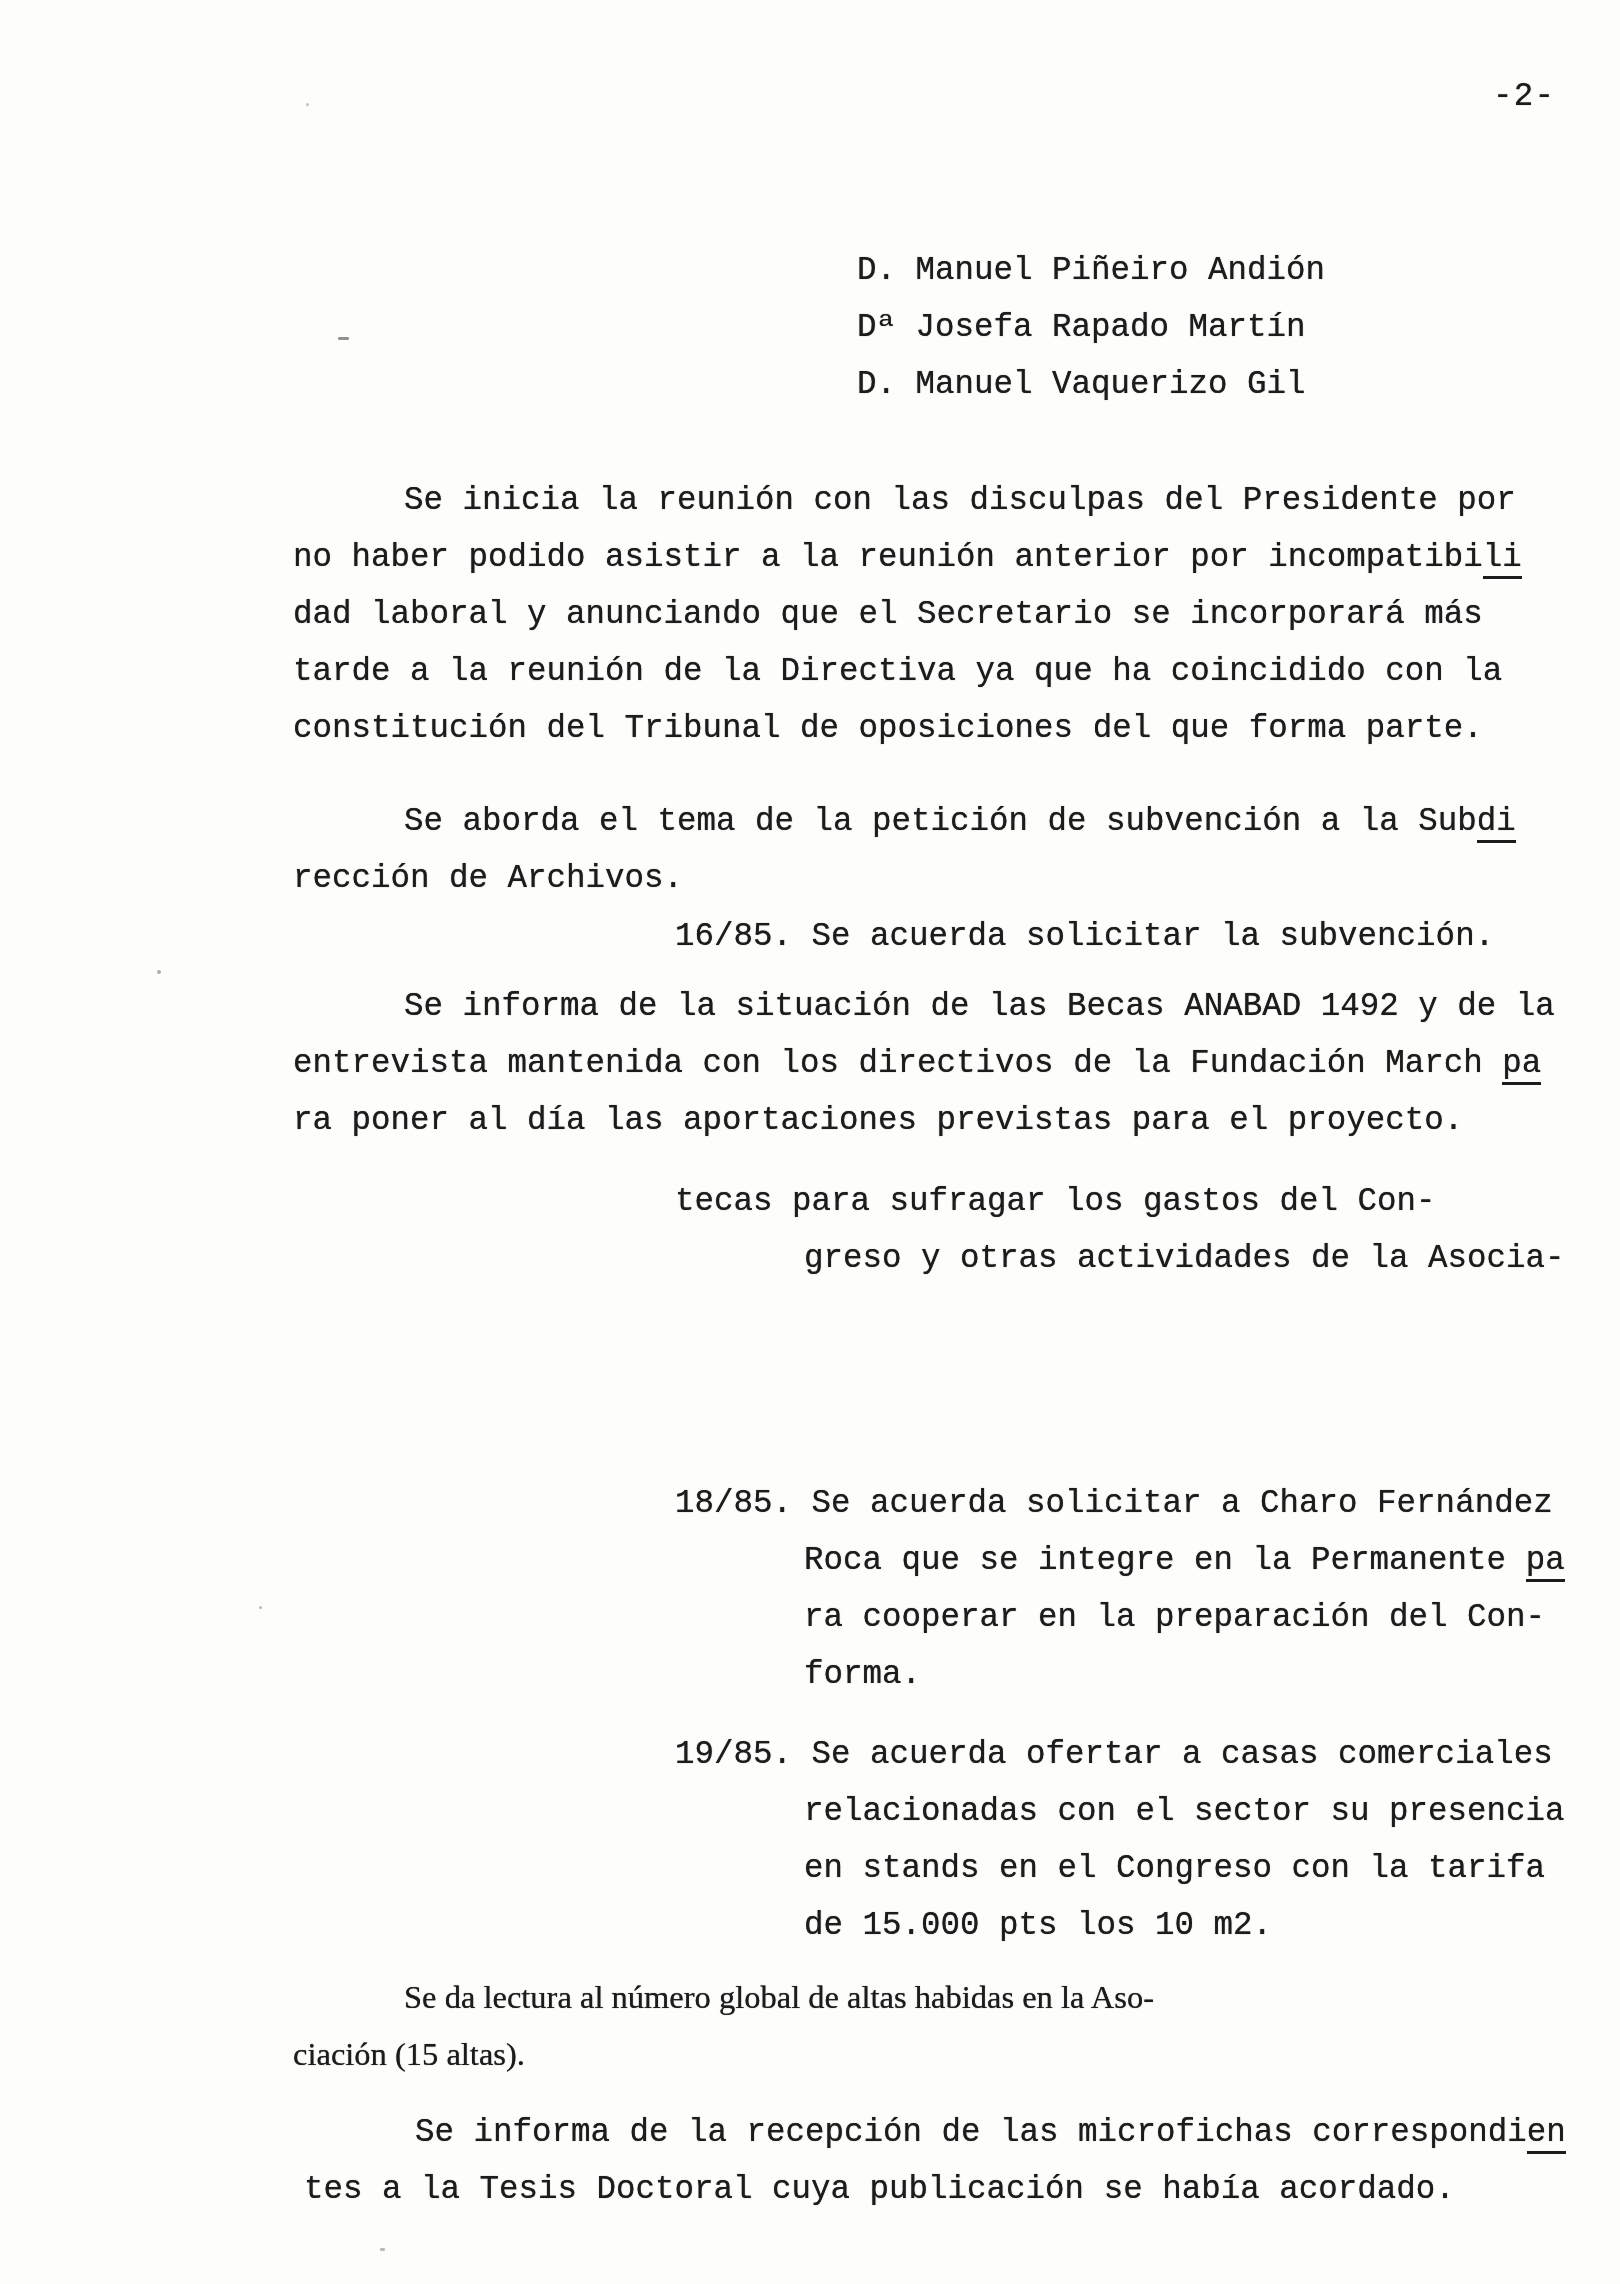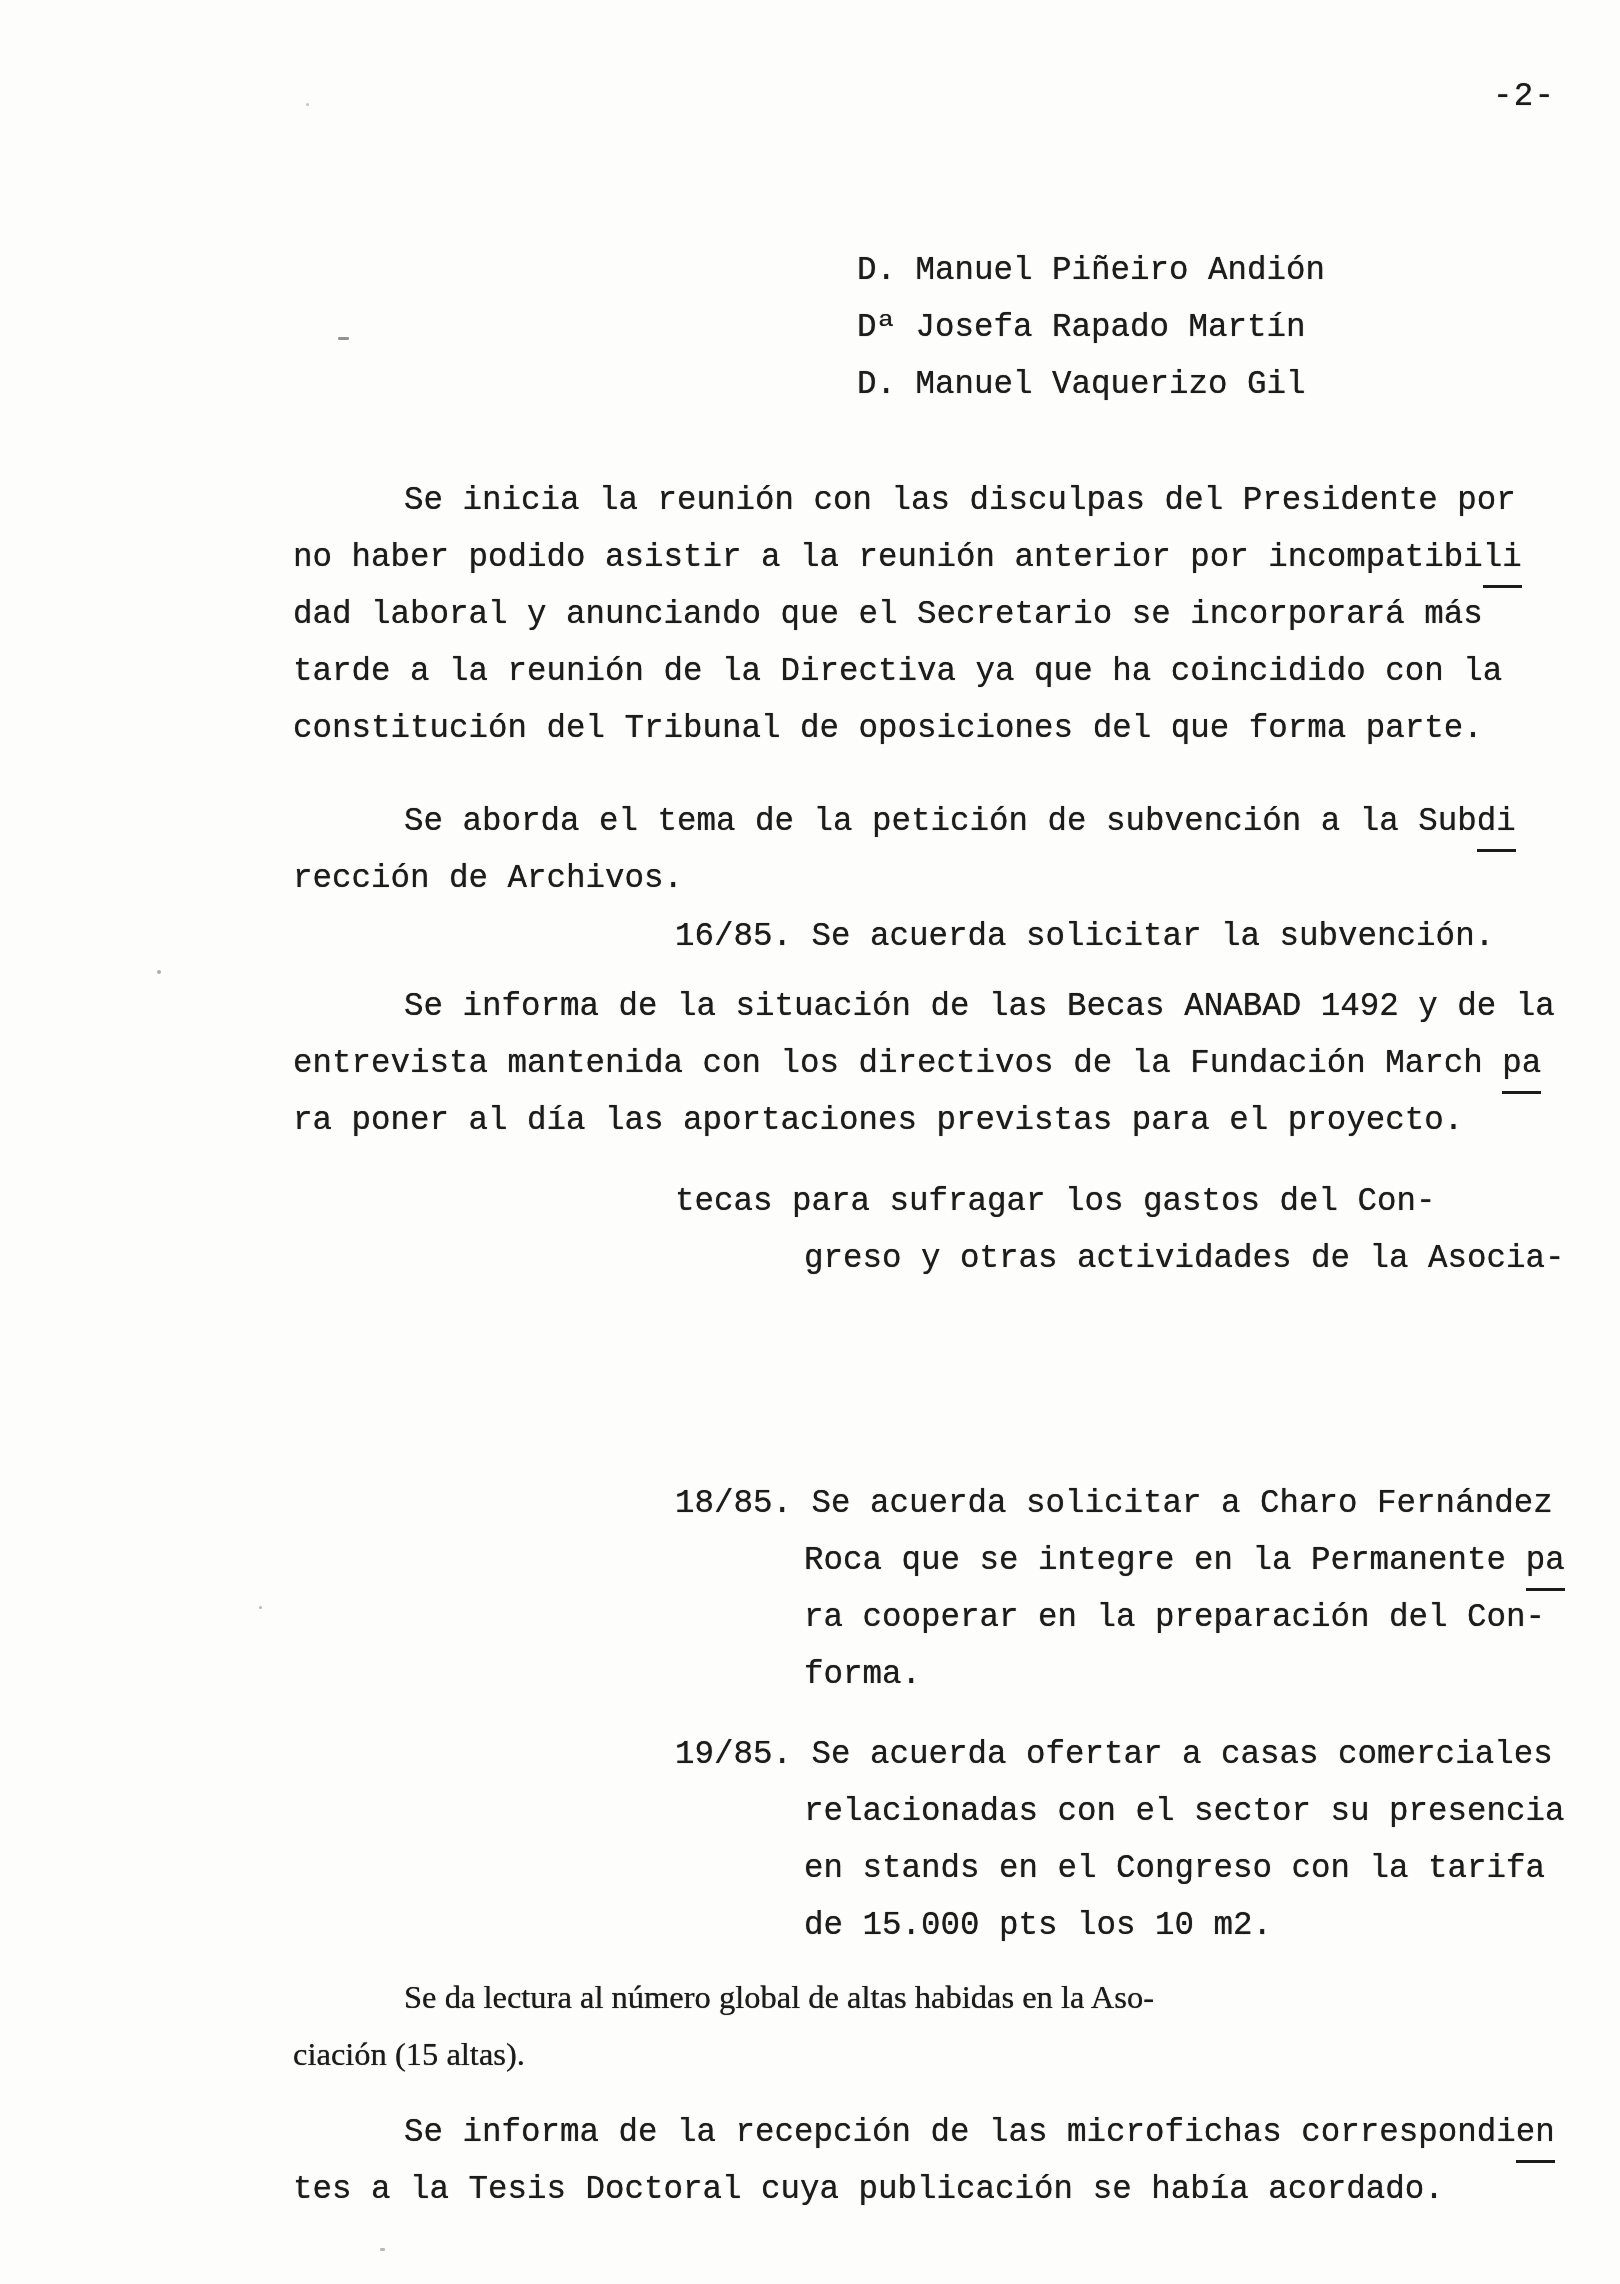--- a/index.html
+++ b/index.html
@@ -30,23 +30,23 @@
   .res .line{margin-left:137px;}
   .res .line:first-child{margin-left:8px;}
   #para1{top:472px;}
   #para2{top:793px;}
   #res16{top:908px;}
   #para3{top:978px;}
   #res17{top:1173px;}
   #res18{top:1475px;}
   #res19{top:1726px;}
   #para4{top:1969px;font-family:Liberation Serif, serif;}
-  #para5{top:2104px;}
+  #para5{top:2104px;margin-left:11px;}
   
-  .u{border-bottom:3.9px solid currentColor;padding-bottom:9px;}
+  .u{border-bottom:3.9px solid currentColor;padding-bottom:0;}
   .u:empty{display:none;}
   
   .speck{position:absolute;background:#3a3a3a;border-radius:1.3px;}
   #speck1{top:337px;left:338px;width:11px;height:3.3px;opacity:.55;}
   #speck2{top:970px;left:157px;width:3.9px;height:3.9px;opacity:.4;border-radius:50%;}
   #speck3{top:1606px;left:259px;width:3.3px;height:3.3px;opacity:.35;border-radius:50%;}
   #speck4{top:103px;left:306px;width:3.3px;height:3.3px;opacity:.3;border-radius:50%;}
   #speck5{top:2248px;left:380px;width:5.2px;height:2.6px;opacity:.35;}
 </style>
 </head>

